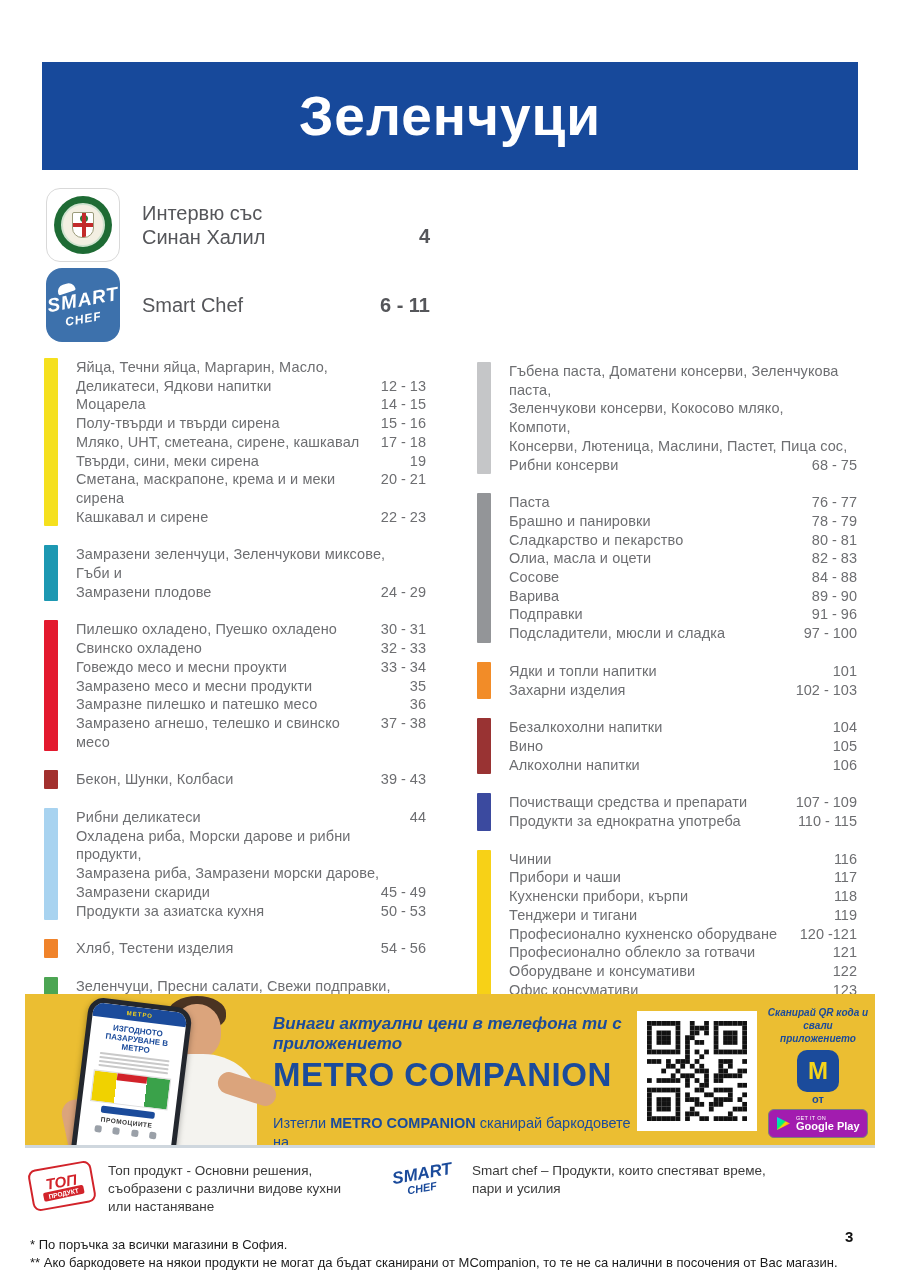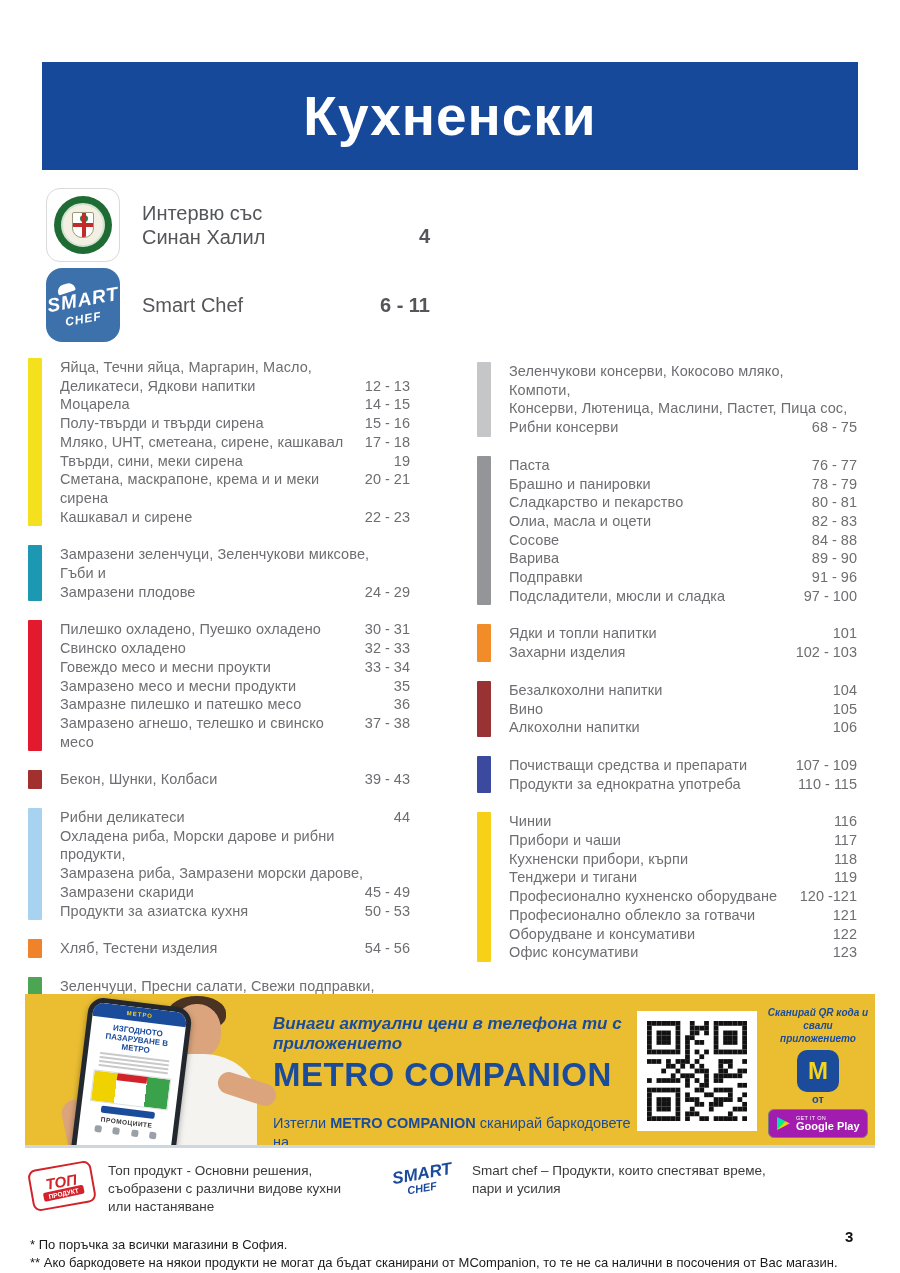--- a/index.html
+++ b/index.html
@@ -31,21 +31,21 @@
   .sc-hat { width:18px; height:9px; background:#fff; border-radius:8px 8px 2px 2px; transform:rotate(-18deg); margin-bottom:-4px; margin-left:-34px; }
 
   .feat-text { flex:1; display:flex; align-items:center; }
   .feat-lines { flex:1; }
   .feat-line { font-size:20px; font-weight:normal; color:#55565A; line-height:24px; }
   .feat-pages { font-size:20px; font-weight:bold; color:#55565A; white-space:nowrap; }
   .feat-item.two-line .feat-pages { align-self:flex-end; margin-bottom:1px; }
 
   
   .toc-col { position:absolute; top:358px; }
-  .toc-col.left  { left:28px;  width:382px; }
+  .toc-col.left  { left:44px;  width:382px; }
   .toc-col.right { left:477px; width:380px; top:362px; }
   .toc-group { display:flex; margin-bottom:19px; }
   .toc-bar { width:14px; flex:none; margin-right:18px; border-radius:1px; }
   .toc-rows { flex:1; display:flex; flex-direction:column; justify-content:space-between; }
   .toc-row { display:flex; justify-content:space-between; font-size:14.5px; line-height:18.7px; color:#6D6E71; }
   .toc-label { letter-spacing:0.1px; }
   .toc-pages { white-space:nowrap; margin-left:8px; }
 
   
   .banner { position:absolute; left:25px; top:994px; width:850px; height:154px;
@@ -112,21 +112,21 @@
   .note { font-size:13px; line-height:18px; }
   .note.small { font-size:11px; margin-top:5px; color:#333; }
   .page-num { position:absolute; left:845px; top:1228px; font-size:15px; font-weight:bold; color:#111; }
 </style>
 </head>
 <body>
 
 <div class="page">
 
   <div class="toc-header">
-    <div class="title">Кухненски</div>
+    <div class="title">Зеленчуци</div>
   </div>
 
   <div class="featured">
     <div class="feat-item two-line">
       <div class="feat-icon white">
         <div class="sg-ring">
             <div class="sg-inner">
               <div class="sg-shield">
                 <div class="tree"></div>
                 <div class="cr-v"></div>
@@ -304,20 +304,24 @@
             <span class="toc-label">Плодове, Сушени плодове, сурови ядки</span>
             <span class="toc-pages">63 - 67</span>
           </div>
         </div>
       </div>
     </div>
   <div class="toc-col right">
       <div class="toc-group">
         <div class="toc-bar" style="background: rgb(197, 198, 200);"></div>
         <div class="toc-rows">
+          <div class="toc-row">
+            <span class="toc-label">Гъбена паста, Доматени консерви, Зеленчукова паста,</span>
+            <span class="toc-pages"></span>
+          </div>
           <div class="toc-row">
             <span class="toc-label">Зеленчукови консерви, Кокосово мляко, Компоти,</span>
             <span class="toc-pages"></span>
           </div>
           <div class="toc-row">
             <span class="toc-label">Консерви, Лютеница, Маслини, Пастет, Пица сос,</span>
             <span class="toc-pages"></span>
           </div>
           <div class="toc-row">
             <span class="toc-label">Рибни консерви</span>

